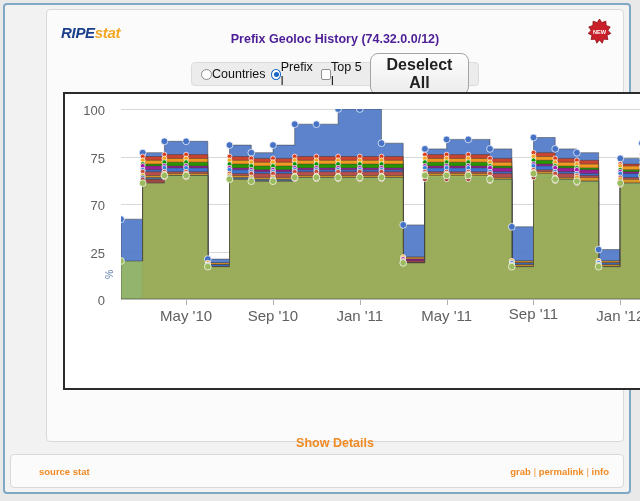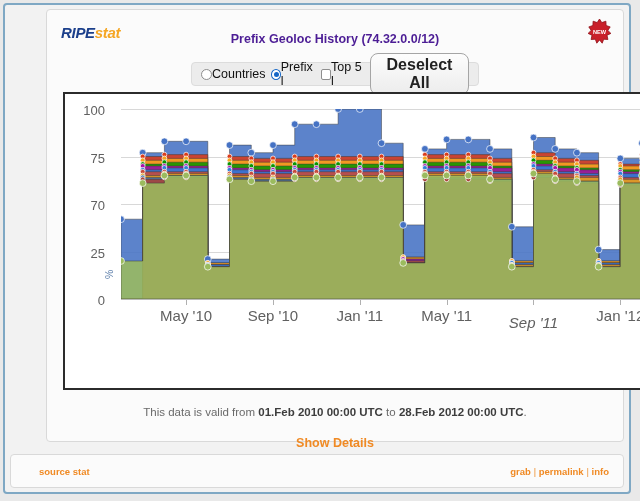--- a/index.html
+++ b/index.html
@@ -448,31 +448,28 @@
       </div>
       <div id="xticks">
           <div class="xtick" style="left: 121.125px; top: 213px;">May '10</div>
           <div class="tickmark" style="left: 121.125px; top: 206px;"></div>
           <div class="xtick" style="left: 207.958px; top: 213px;">Sep '10</div>
           <div class="tickmark" style="left: 207.958px; top: 206px;"></div>
           <div class="xtick" style="left: 294.792px; top: 213px;">Jan '11</div>
           <div class="tickmark" style="left: 294.792px; top: 206px;"></div>
           <div class="xtick" style="left: 381.625px; top: 213px;">May '11</div>
           <div class="tickmark" style="left: 381.625px; top: 206px;"></div>
-          <div class="xtick" style="left: 468.458px; top: 220px; font-style: italic;">Sep '11</div>
+          <div class="xtick" style="left: 468.458px; top: 211px;">Sep '11</div>
           <div class="tickmark" style="left: 468.458px; top: 206px;"></div>
           <div class="xtick" style="left: 555.292px; top: 213px;">Jan '12</div>
           <div class="tickmark" style="left: 555.292px; top: 206px;"></div>
         </div>
 
     </div>
 
-    <div class="valid-text">
-      <span>This data is valid from </span><b>01.Feb 2010 00:00 UTC</b><span> to </span><b>28.Feb 2012 00:00 UTC</b><span>.</span>
-    </div>
 
     <div class="show-details">Show Details</div>
   </div>
 
   <div class="panel footer-panel">
     <div class="foot-left">source stat</div>
     <div class="foot-right">
       <span>grab</span>
       <span class="foot-sep">|</span>
       <span>permalink</span>

